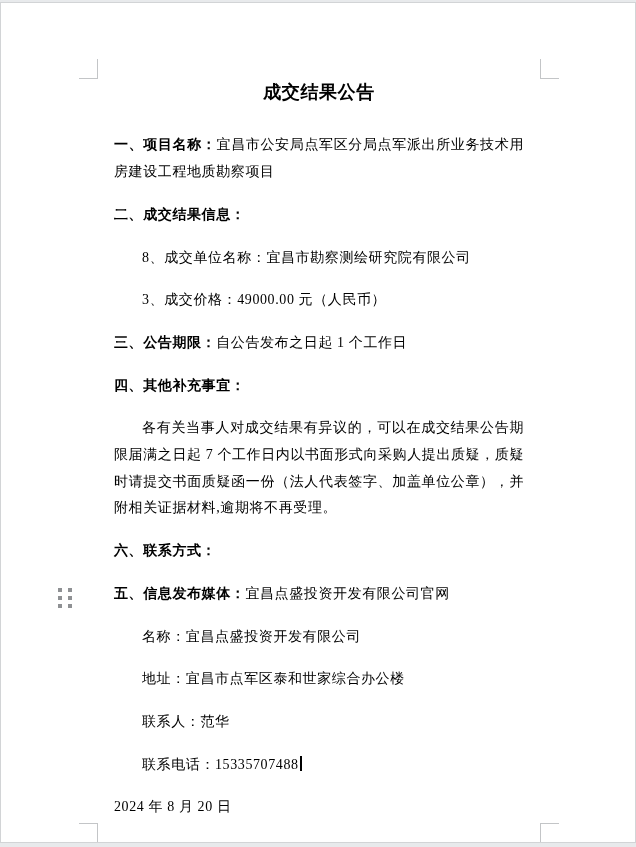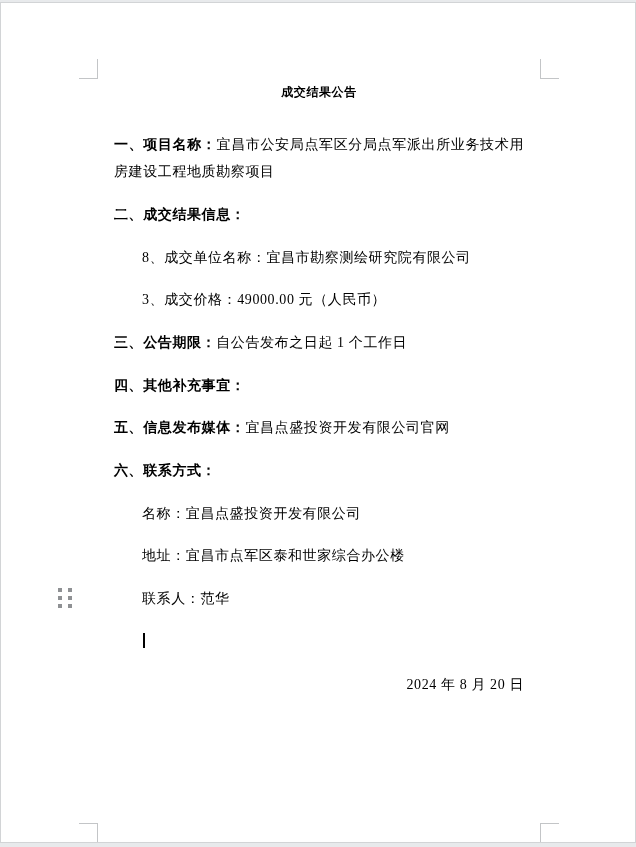--- a/index.html
+++ b/index.html
@@ -33,30 +33,30 @@
     left: 97px;
     top: 76px;
     width: 442px;
     font-size: 14px;
     line-height: 26.7px;
     letter-spacing: 0.6px;
     color: #000000;
   }
   .title {
     font-weight: bold;
-    font-size: 12px;
+    font-size: 18px;
     text-align: center;
     margin: 0 0 26.7px 0;
   }
   .content p { margin: 16px; }
   .justify { text-align: justify; text-justify: inter-character; }
   .label { font-weight: bold; }
   .sub { padding-left: 28px; }
   .indent { text-indent: 28px; }
-  .date-line { text-align: right; margin-top: 26.7px; }
+  .date-line { text-align: left; margin-top: 26.7px; }
 
   .caret {
     display: inline-block;
     width: 2px;
     height: 15px;
     background: #000000;
     vertical-align: -2px;
     margin-left: 1px;
   }
   .drag-handle {
@@ -104,29 +104,30 @@
 
     <p class="sub">8、成交单位名称：宜昌市勘察测绘研究院有限公司</p>
 
 
     <p class="sub">3、成交价格：49000.00 元（人民币）</p>
 
     <p><span class="label">三、公告期限：</span><span>自公告发布之日起 1 个工作日</span></p>
 
     <p><span class="label">四、其他补充事宜：</span></p>
 
+    <p class="justify indent">各有关当事人对成交结果有异议的，可以在成交结果公告期限届满之日起 7 个工作日内以书面形式向采购人提出质疑，质疑时请提交书面质疑函一份（法人代表签字、加盖单位公章），并附相关证据材料,逾期将不再受理。</p>
+
+    <p><span class="label">六、联系方式：</span></p>
 
     <p><span class="label">五、信息发布媒体：</span><span>宜昌点盛投资开发有限公司官网</span></p>
-
-    <p><span class="label">六、联系方式：</span></p>
 
     <p class="sub">名称：宜昌点盛投资开发有限公司</p>
 
     <p class="sub">地址：宜昌市点军区泰和世家综合办公楼</p>
 
     <p class="sub">联系人：范华</p>
 
-    <p class="sub"><span class="caret"></span></p>
+    <p class="sub"><span>联系电话：15335707488</span><span class="caret"></span></p>
 
     <p class="date-line">2024 年 8 月 20 日</p>
 
   </div>
 </div>
 
 </body></html>

